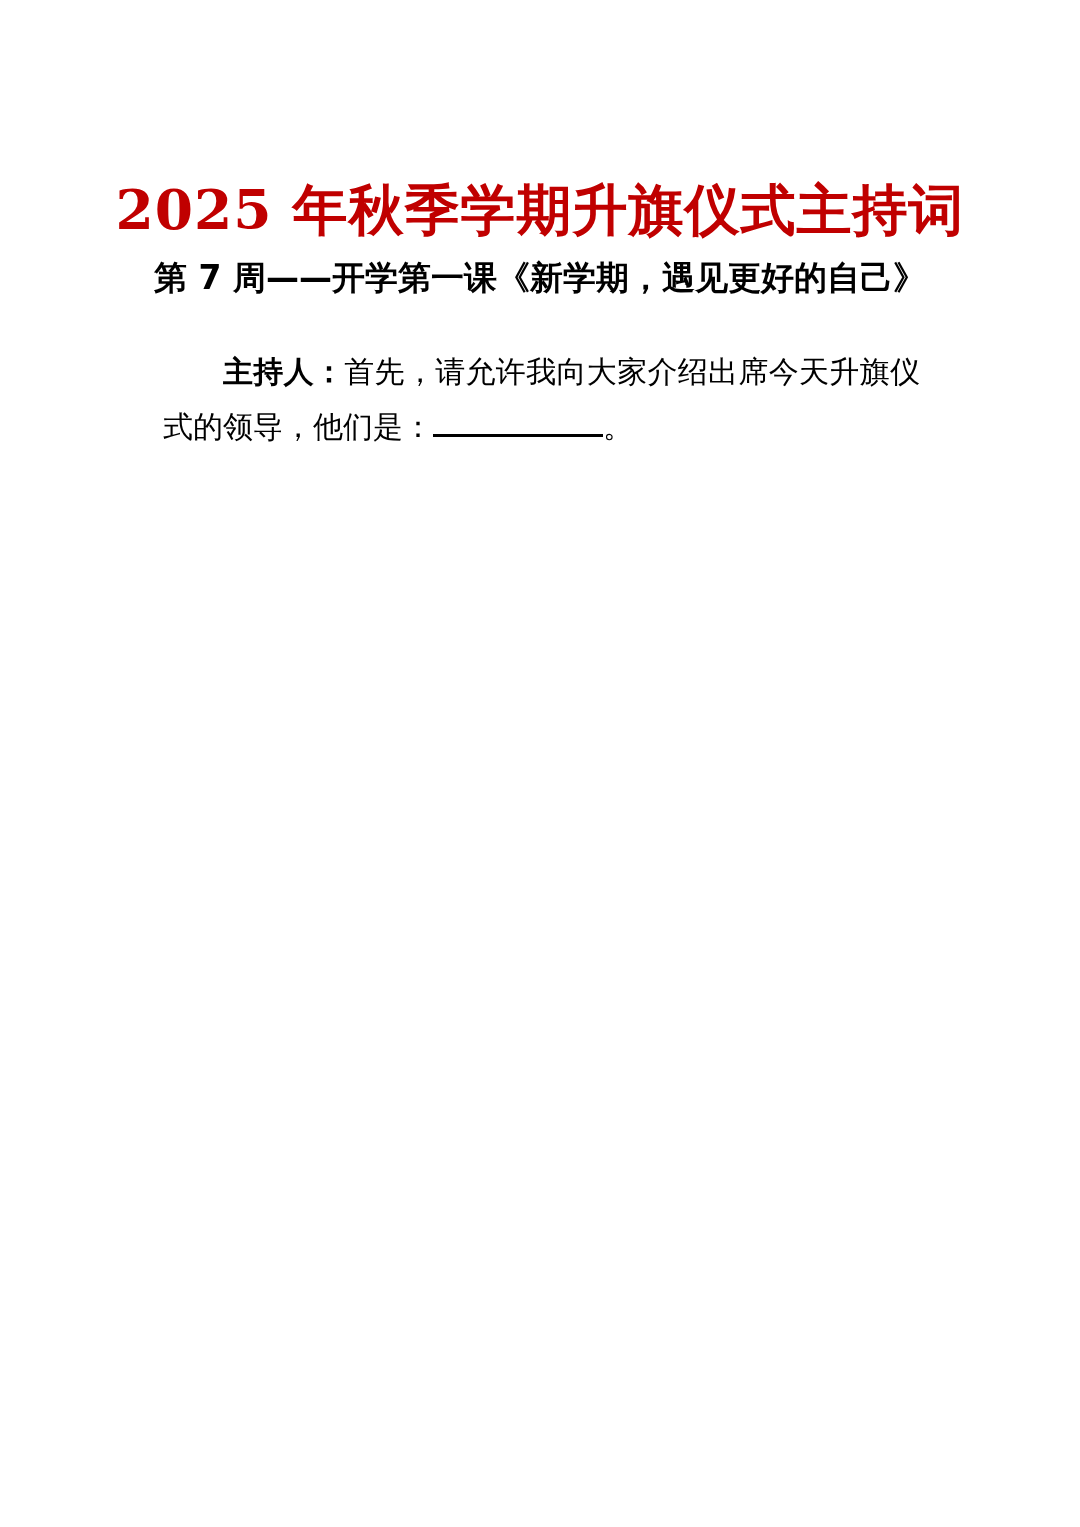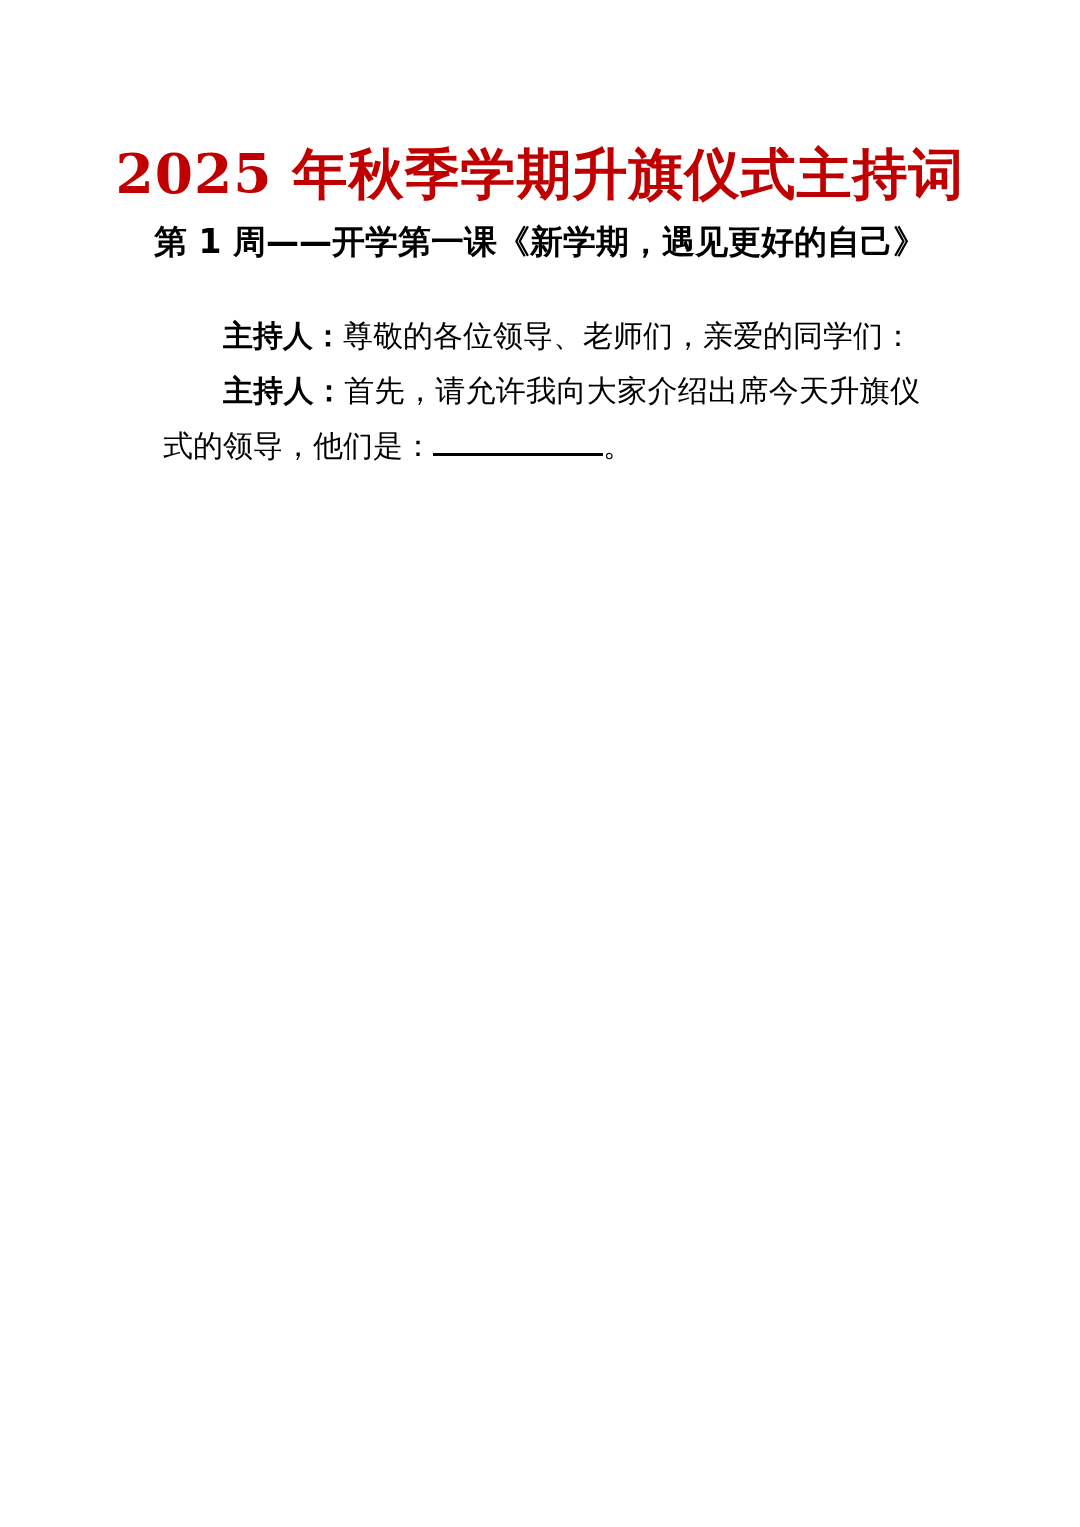--- a/index.html
+++ b/index.html
@@ -8,20 +8,21 @@
     background: #ffffff;
   }
   .page {
     position: relative;
     width: 1080px;
     height: 1245px;
     background: #ffffff;
     overflow: hidden;
     font-family: "Liberation Serif", serif;
     color: #000000;
+    margin-top: 36px;
   }
   .doc-title {
     margin: 0;
     padding-top: 138px;
     text-align: center;
     font-family: "DejaVu Serif", serif;
     font-weight: bold;
     font-size: 55px;
     line-height: 72px;
     color: #c00000;
@@ -68,21 +69,20 @@
     font-size: 29px;
     color: #000000;
   }
 </style>
 </head>
 <body>
 
 <div class="page">
   <h1 class="doc-title">2025 年秋季学期升旗仪式主持词</h1>
 
-  <h2 class="doc-subtitle">第 1 周——开学第一课《新学期，遇见更好的自己》</h2>
+  <h2 class="doc-subtitle">第 7 周——开学第一课《新学期，遇见更好的自己》</h2>
 
   <div class="doc-body" id="doc-body">
-      <p class="para"><span class="speaker">主持人：</span>尊敬的各位领导、老师们，亲爱的同学们：</p>
       <p class="para"><span class="speaker">主持人：</span>首先，请允许我向大家介绍出席今天升旗仪式的领导，他们是：<span class="blank-line"></span>。</p>
     </div>
 
   <div class="page-footer">3 / 88</div>
 </div>
 
 </body></html>

